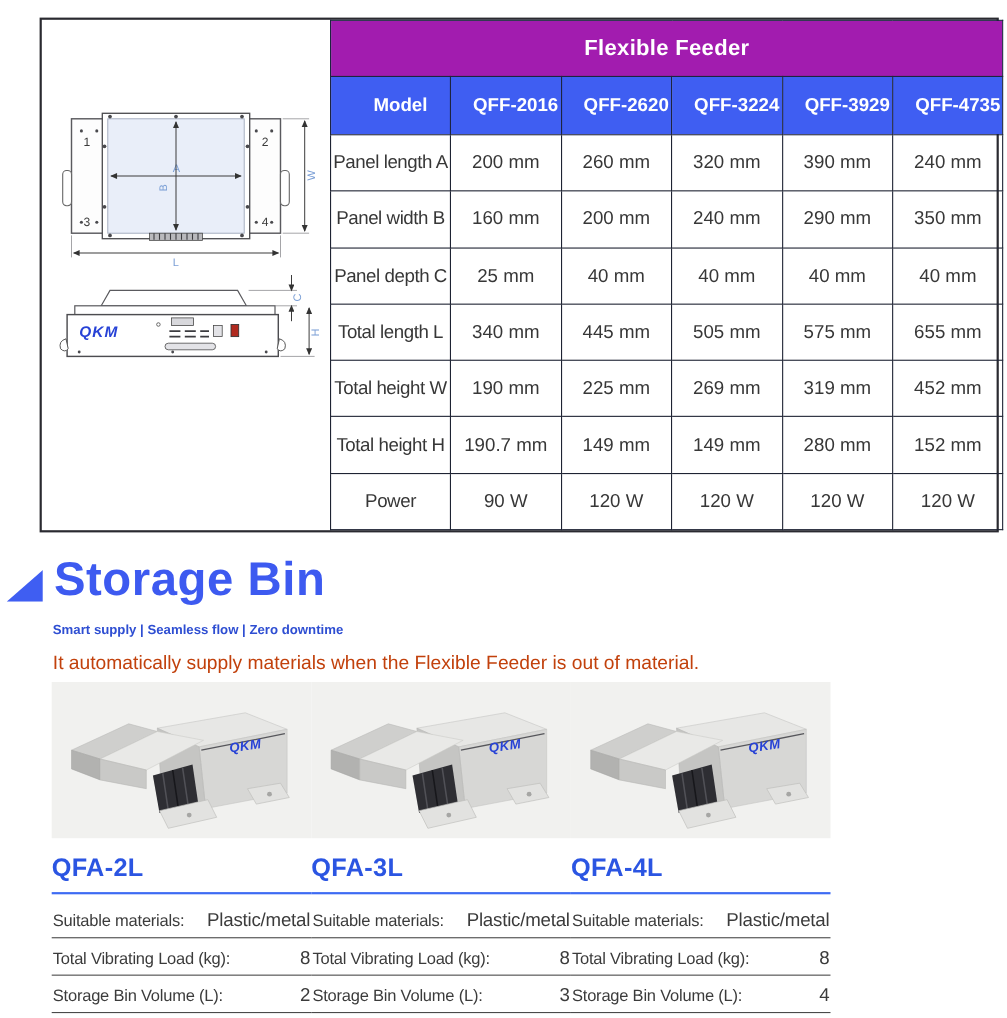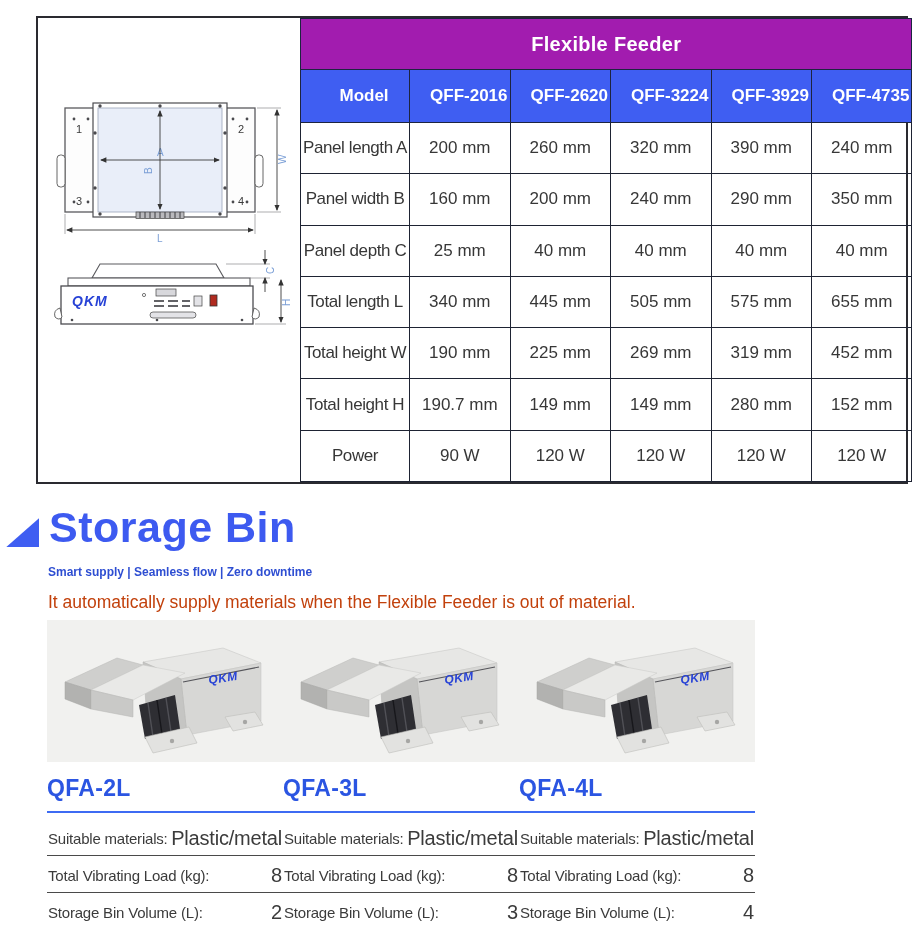--- a/index.html
+++ b/index.html
@@ -51,21 +51,21 @@
   .card-img{width:236px;height:142px;background:#f1f1ef;position:relative;overflow:hidden;}
   .card-img svg{display:block;}
   .card-name{margin-top:13px;font-size:23px;font-weight:bold;color:#2b55e2;letter-spacing:.3px;}
   .card-rule{margin-top:9px;border-top:2.5px solid #3d6bf3;height:0;}
   .spec-list{margin-top:6px;}
   .spec-row{
     display:flex;justify-content:space-between;align-items:center;
     padding:8px 1px 5px 1px;border-bottom:1.8px solid #4a4a4a;
     font-size:15px;color:#3b3b3b;letter-spacing:-0.2px;
   }
-  .spec-row .val{font-size:20px;color:#3b3b3b;}
+  .spec-row .val{font-size:17px;color:#3b3b3b;}
 
   
   text{font-family:"Liberation Sans","DejaVu Sans",sans-serif;}
   .dimtxt{fill:#7b9fd6;font-size:10px;}
   .cnr{fill:#3a3a3a;font-size:11px;}
   .hidden-defs{position:absolute;width:0;height:0;overflow:hidden;}
 </style>
 </head>
 <body>
 

